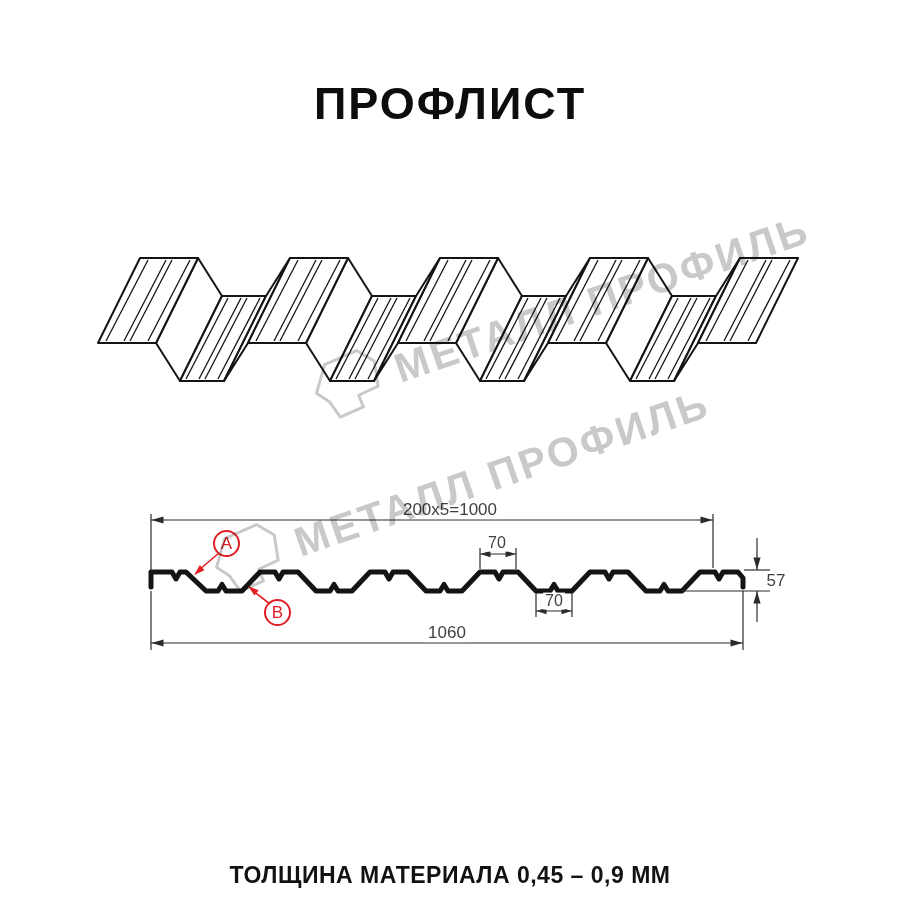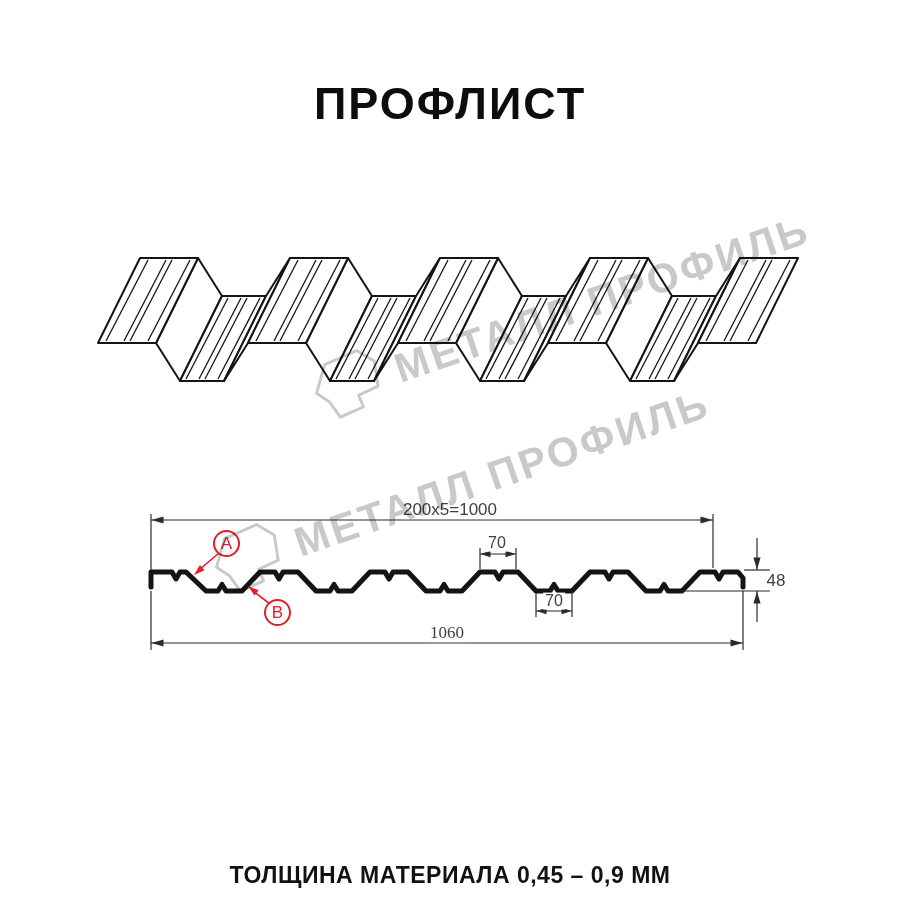--- a/index.html
+++ b/index.html
@@ -122,22 +122,22 @@
         <line x1="219" y1="553" x2="199" y2="570" stroke="#e31e24" stroke-width="1.6"></line>
         <polygon points="194,575 199.8995490186312,565.1128709234293 204.44963714187145,570.1662557366757" fill="#e31e24"></polygon>
         <line x1="270" y1="604" x2="253" y2="591" stroke="#e31e24" stroke-width="1.6"></line>
         <polygon points="248,586 258.6882949055961,590.2802280325946 254.4089162464572,595.564820570502" fill="#e31e24"></polygon>
       </g>
     </svg>
 
   <span class="dimlabel" style="left:450px;top:510px;">200x5=1000</span>
   <span class="dimlabel small" style="left:497px;top:543px;">70</span>
   <span class="dimlabel small" style="left:554px;top:601px;">70</span>
-  <span class="dimlabel" style="left:776px;top:581px;">48</span>
-  <span class="dimlabel" style="left:447px;top:633px;font-family:Liberation Serif, serif;">1060</span>
+  <span class="dimlabel" style="left:776px;top:581px;">57</span>
+  <span class="dimlabel" style="left:447px;top:633px;">1060</span>
 
   <span class="marker" style="left:213px;top:530px;">A</span>
   <span class="marker" style="left:264px;top:599px;">B</span>
 
   <div class="watermark" style="left:300px;top:288px;width:470px;transform:rotate(-19deg);">
     <svg width="74" height="68" viewBox="0 0 100 90">
       <path d="M7,40 L30,7 L77,3 L95,24 L89,58 L60,61 L61,78 L27,81 L20,57 Z" fill="none" stroke="#c9c9c9" stroke-width="4" stroke-linejoin="round"></path>
     </svg>
     <span class="wm-text">МЕТАЛЛ ПРОФИЛЬ</span>
   </div>

